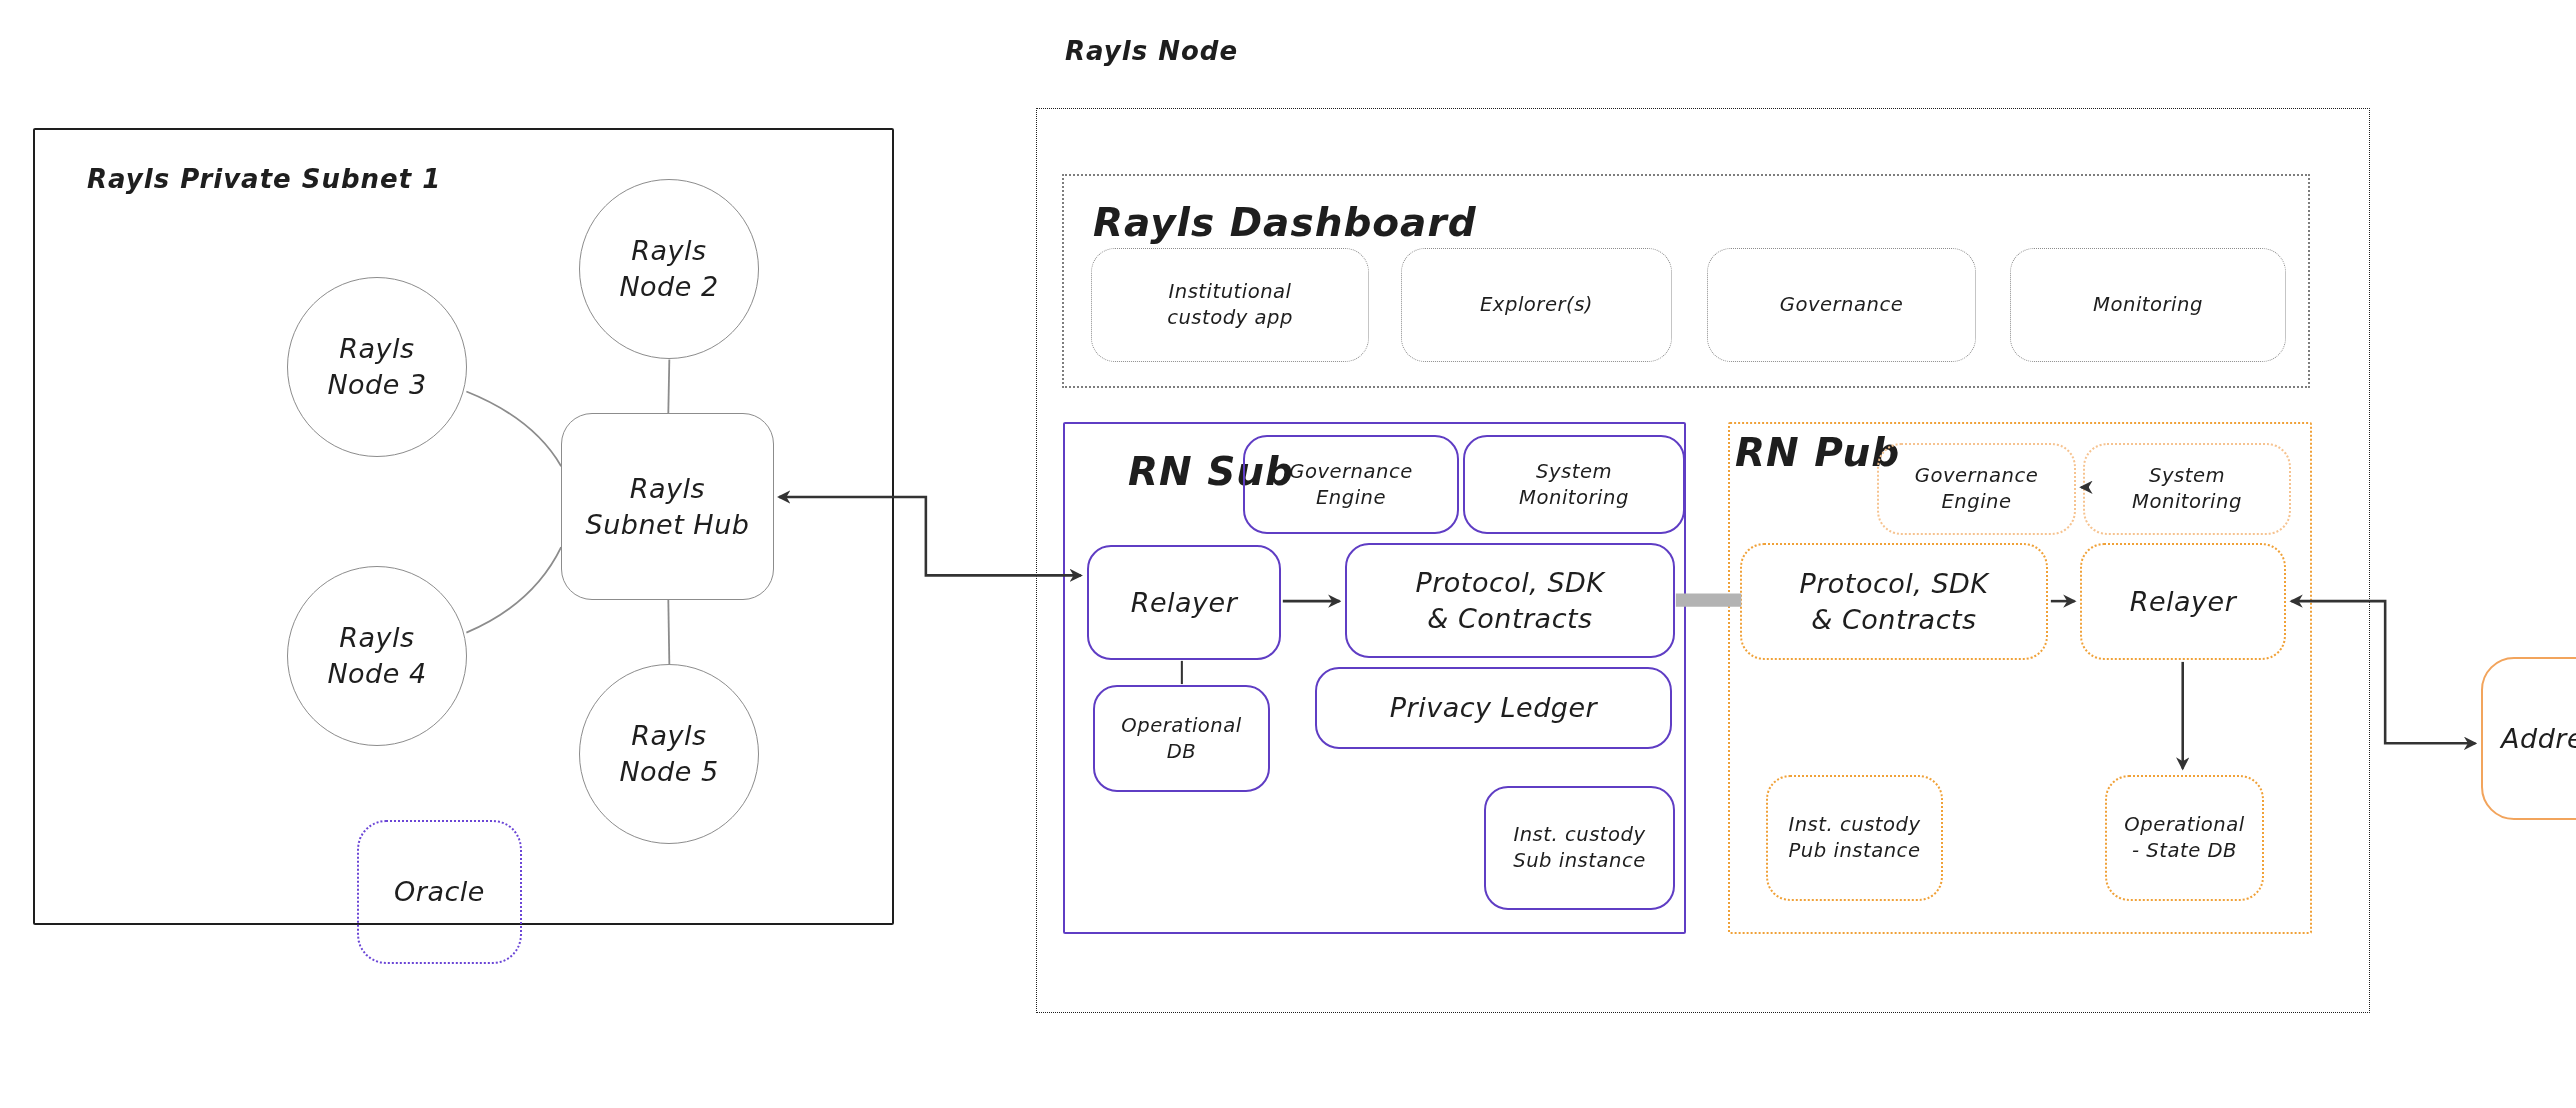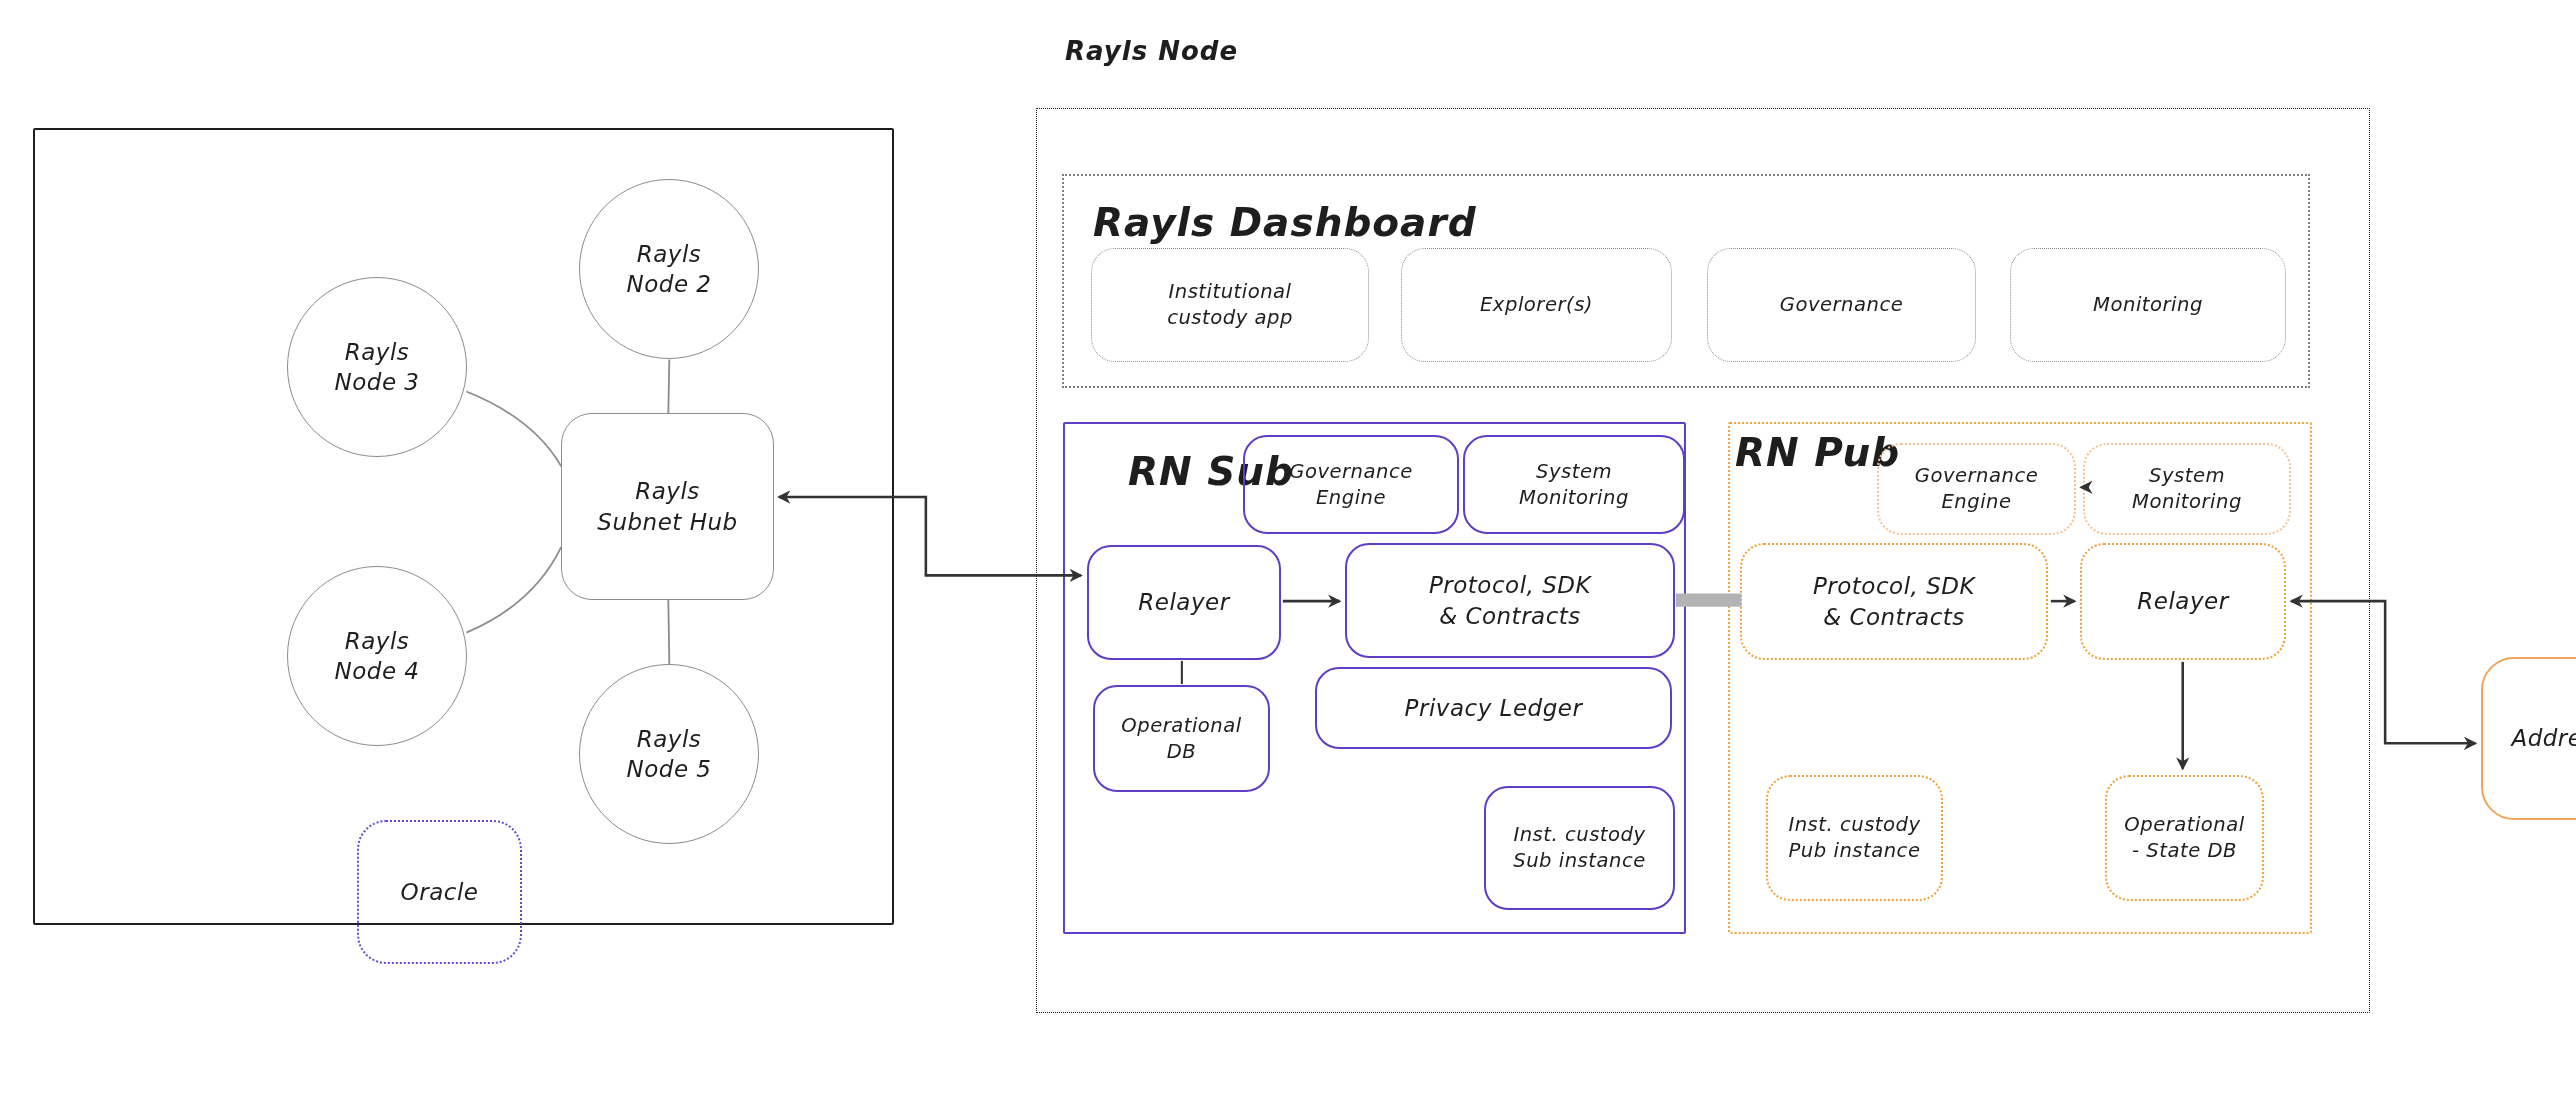--- a/index.html
+++ b/index.html
@@ -18,21 +18,21 @@
   .canvas{
     position:relative;width:3549px;height:1108px;background:#ffffff;overflow:hidden;
     font-family:"DejaVu Sans", sans-serif;font-style:italic;color:var(--ink);
   }
   .abs{position:absolute;box-sizing:border-box;}
   .box{
     position:absolute;box-sizing:border-box;display:flex;align-items:center;justify-content:center;
     text-align:center;background:transparent;border-radius:24px;
   }
   .lbl{white-space:pre-line;line-height:1.32;letter-spacing:0.5px;}
-  .fs40{font-size:23px;}
+  .fs40{font-size:27px;}
   .fs38{font-size:19.6px;}
   .title{position:absolute;font-weight:bold;letter-spacing:1px;white-space:nowrap;}
   .t68{font-size:26px;}
   .t60{font-size:39px;}
   
   .frame-solid-black{border:2.1px solid var(--ink);border-radius:2.1px;}
   .frame-dot-black{border:1.5px dotted var(--ink);border-radius:1px;}
   .frame-dot-gray{border:2.1px dotted var(--grayD);border-radius:1px;}
   .frame-solid-purple{border:2.6px solid var(--purple);border-radius:2.1px;}
   .frame-dot-orange{border:2.1px dotted var(--orange);border-radius:2.1px;}
@@ -49,20 +49,21 @@
     background:transparent;
   }
   svg.wires{position:absolute;left:0;top:0;width:3549px;height:1108px;pointer-events:none;}
 </style>
 </head>
 <body>
 
 <div class="canvas">
 
   <div class="abs frame-solid-black" style="left:33px;top:128px;width:861px;height:797px;"></div>
+  <div class="title t68" style="left:87px;top:164px;">Rayls Private Subnet 1</div>
 
   <div class="circle" style="left:579px;top:179px;">
     <span class="lbl fs40">Rayls
 Node 2</span>
   </div>
   <div class="circle" style="left:287px;top:277px;">
     <span class="lbl fs40">Rayls
 Node 3</span>
   </div>
   <div class="circle" style="left:287px;top:566px;">

